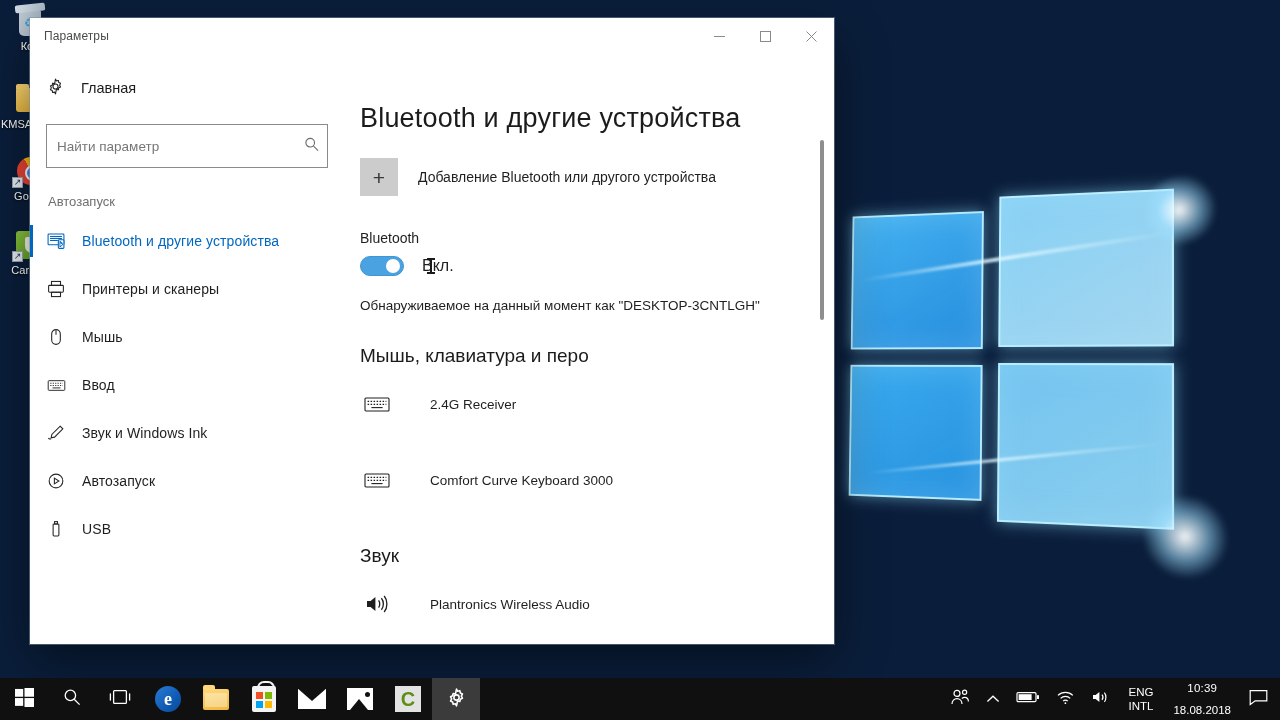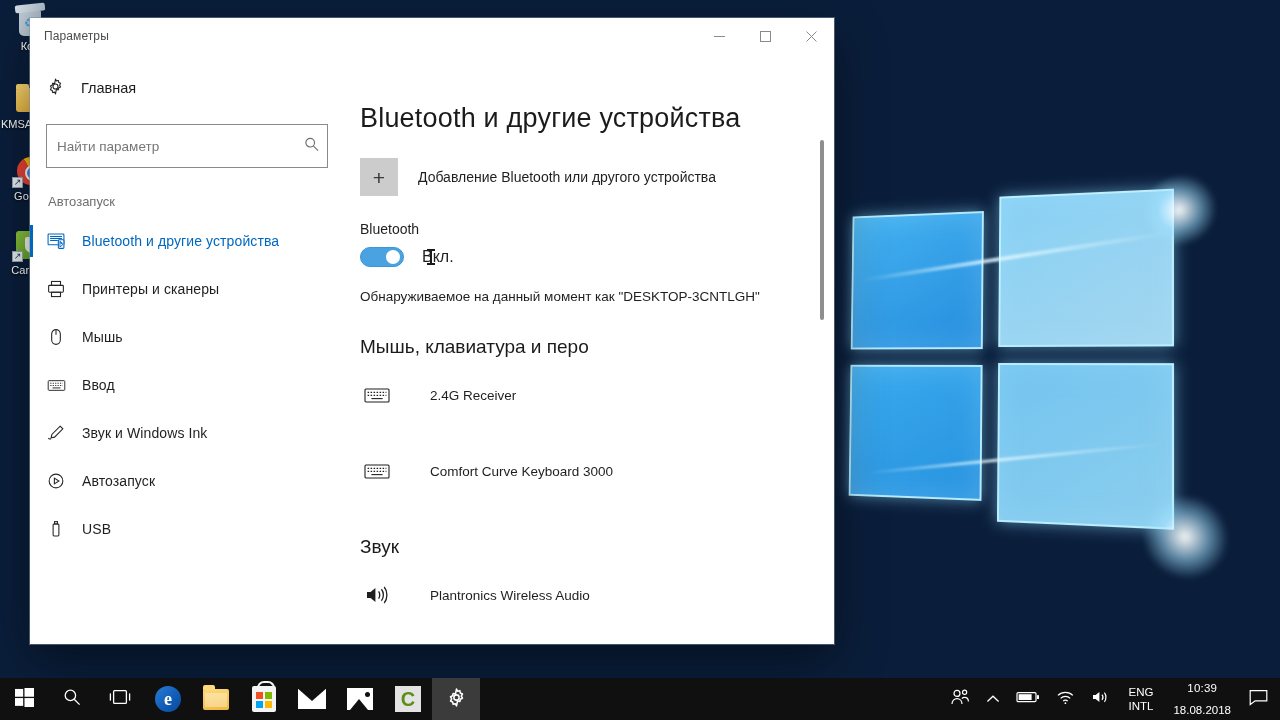--- a/index.html
+++ b/index.html
@@ -214,21 +214,21 @@
     margin-top: 24px; padding-left: 8px;
   }
   .add-btn {
     width: 38px; height: 38px; flex: 0 0 38px;
     background: #cccccc; color: #3a3a3a;
     display: flex; align-items: center; justify-content: center;
     font-size: 21px; line-height: 1; font-weight: 300;
   }
   .add-label { font-size: 14px; color: #1f1f1f; }
 
-  .bt-block { margin-top: 25px; padding-left: 8px; }
+  .bt-block { margin-top: 34px; padding-left: 8px; }
   .bt-heading { font-size: 14px; color: #1f1f1f; }
   .toggle-row { display: flex; align-items: center; gap: 18px; margin-top: 10px; position: relative; }
   .toggle {
     width: 44px; height: 20px; border-radius: 10px;
     background: #4aa3e0; position: relative; flex: 0 0 44px;
     border: 1px solid #3f96d4;
   }
   .toggle .knob {
     position: absolute; right: 3px; top: 2px;
     width: 14px; height: 14px; border-radius: 50%; background: #ffffff;

